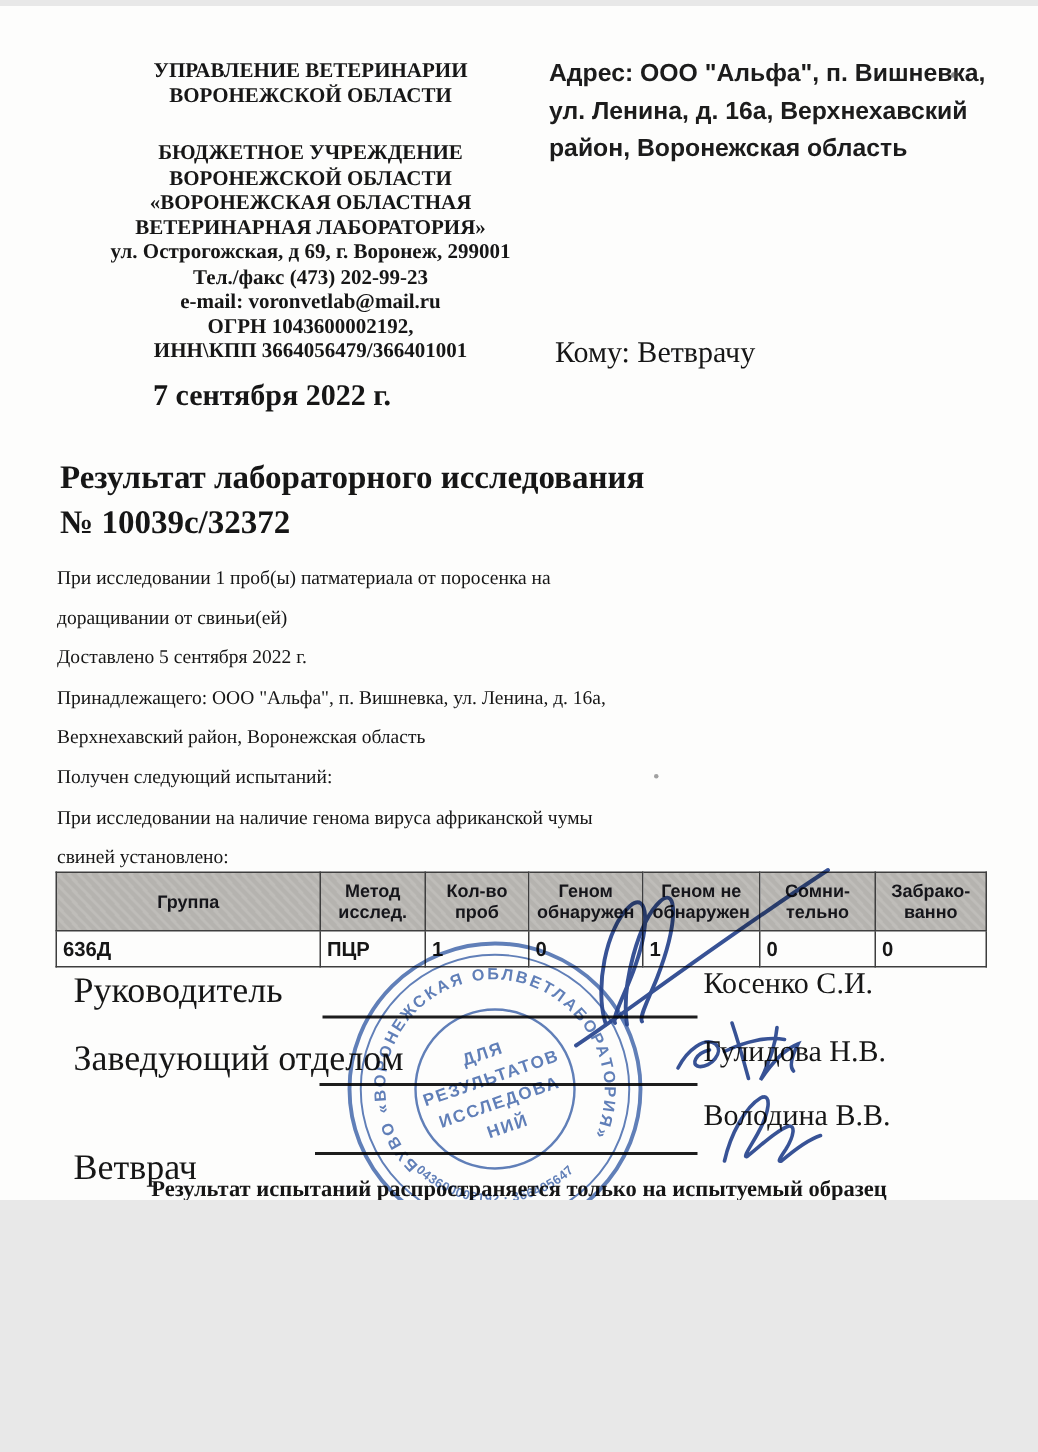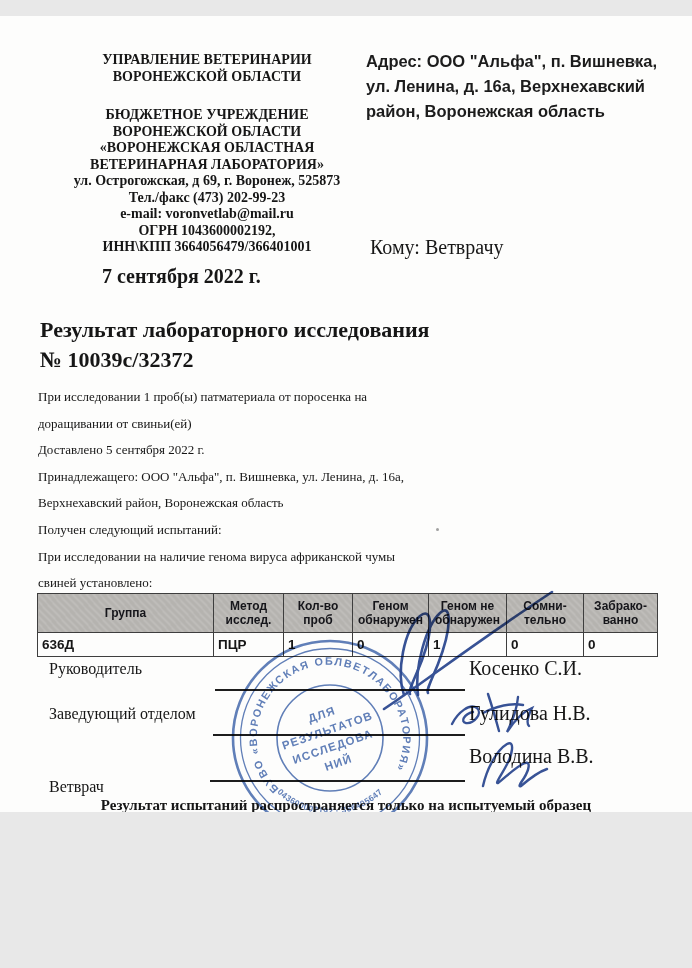--- a/index.html
+++ b/index.html
@@ -1,19 +1,19 @@
 <!DOCTYPE html>
 <html><head>
 <meta charset="utf-8">
 <style>
   html,body{margin:0;padding:0;background:#e8e8e8;}
   .page{
     position:relative;width:692px;height:796px;background:#fdfdfc;
     font-family:"Liberation Serif", serif;color:#161616;overflow:hidden;
-    margin:16px auto;
+    margin:4px auto;
   }
   
   .lh-left{position:absolute;left:42px;top:36px;width:330px;text-align:center;
     font-weight:bold;font-size:14px;line-height:16.5px;}
   .lh-left .gap{height:22px;}
   
   .addr{position:absolute;left:366px;top:33px;width:300px;
     font-family:"Liberation Sans", sans-serif;font-weight:bold;
     font-size:16.5px;line-height:25px;white-space:pre-line;color:#1c1c1c;}
   .komu{position:absolute;left:370px;top:220px;font-size:20px;}
@@ -32,21 +32,21 @@
   table.res th,table.res td{border:1.5px solid #3e3e3e;overflow:hidden;}
   table.res th{
     background:#b5b3af;
     background-image:repeating-linear-gradient(47deg, rgba(255,255,255,.13) 0 2px, rgba(0,0,0,0) 2px 5px);
     font-size:12px;line-height:14.5px;height:36px;
     white-space:pre-line;text-align:center;vertical-align:middle;
     font-weight:bold;color:#15151a;padding:1px;}
   table.res td{font-size:13.5px;height:23px;vertical-align:middle;padding:0 4px;}
   table.res td.left{text-align:left;}
   
-  .sig-role{position:absolute;left:49px;font-size:16px;}
+  .sig-role{position:absolute;left:49px;font-size:24px;}
   .sig-name{position:absolute;left:469px;font-size:20px;}
   .sig-line{position:absolute;height:0;border-top:2px solid #1d1d1d;}
   
   .footer{position:absolute;left:0;top:781px;width:692px;text-align:center;
     font-size:15px;font-weight:bold;}
   
   .ink{position:absolute;left:0;top:0;width:692px;height:968px;
     mix-blend-mode:multiply;pointer-events:none;}
   
   .speck{position:absolute;border-radius:50%;}
@@ -61,21 +61,21 @@
 <div class="page">
 
   <div class="lh-left">
     <div>УПРАВЛЕНИЕ ВЕТЕРИНАРИИ</div>
     <div>ВОРОНЕЖСКОЙ ОБЛАСТИ</div>
     <div class="gap"></div>
     <div>БЮДЖЕТНОЕ УЧРЕЖДЕНИЕ</div>
     <div>ВОРОНЕЖСКОЙ ОБЛАСТИ</div>
     <div>«ВОРОНЕЖСКАЯ ОБЛАСТНАЯ</div>
     <div>ВЕТЕРИНАРНАЯ ЛАБОРАТОРИЯ»</div>
-    <div>ул. Острогожская, д 69, г. Воронеж, 525873</div>
+    <div>ул. Острогожская, д 69, г. Воронеж, 299001</div>
     <div>Тел./факс  (473) 202-99-23</div>
     <div>e-mail: voronvetlab@mail.ru</div>
     <div>ОГРН 1043600002192,</div>
     <div>ИНН\КПП 3664056479/366401001</div>
   </div>
 
   <div class="addr">Адрес: ООО "Альфа", п. Вишневка,
 ул. Ленина, д. 16а, Верхнехавский
 район, Воронежская область</div>
   <div class="komu">Кому: Ветврачу</div>

